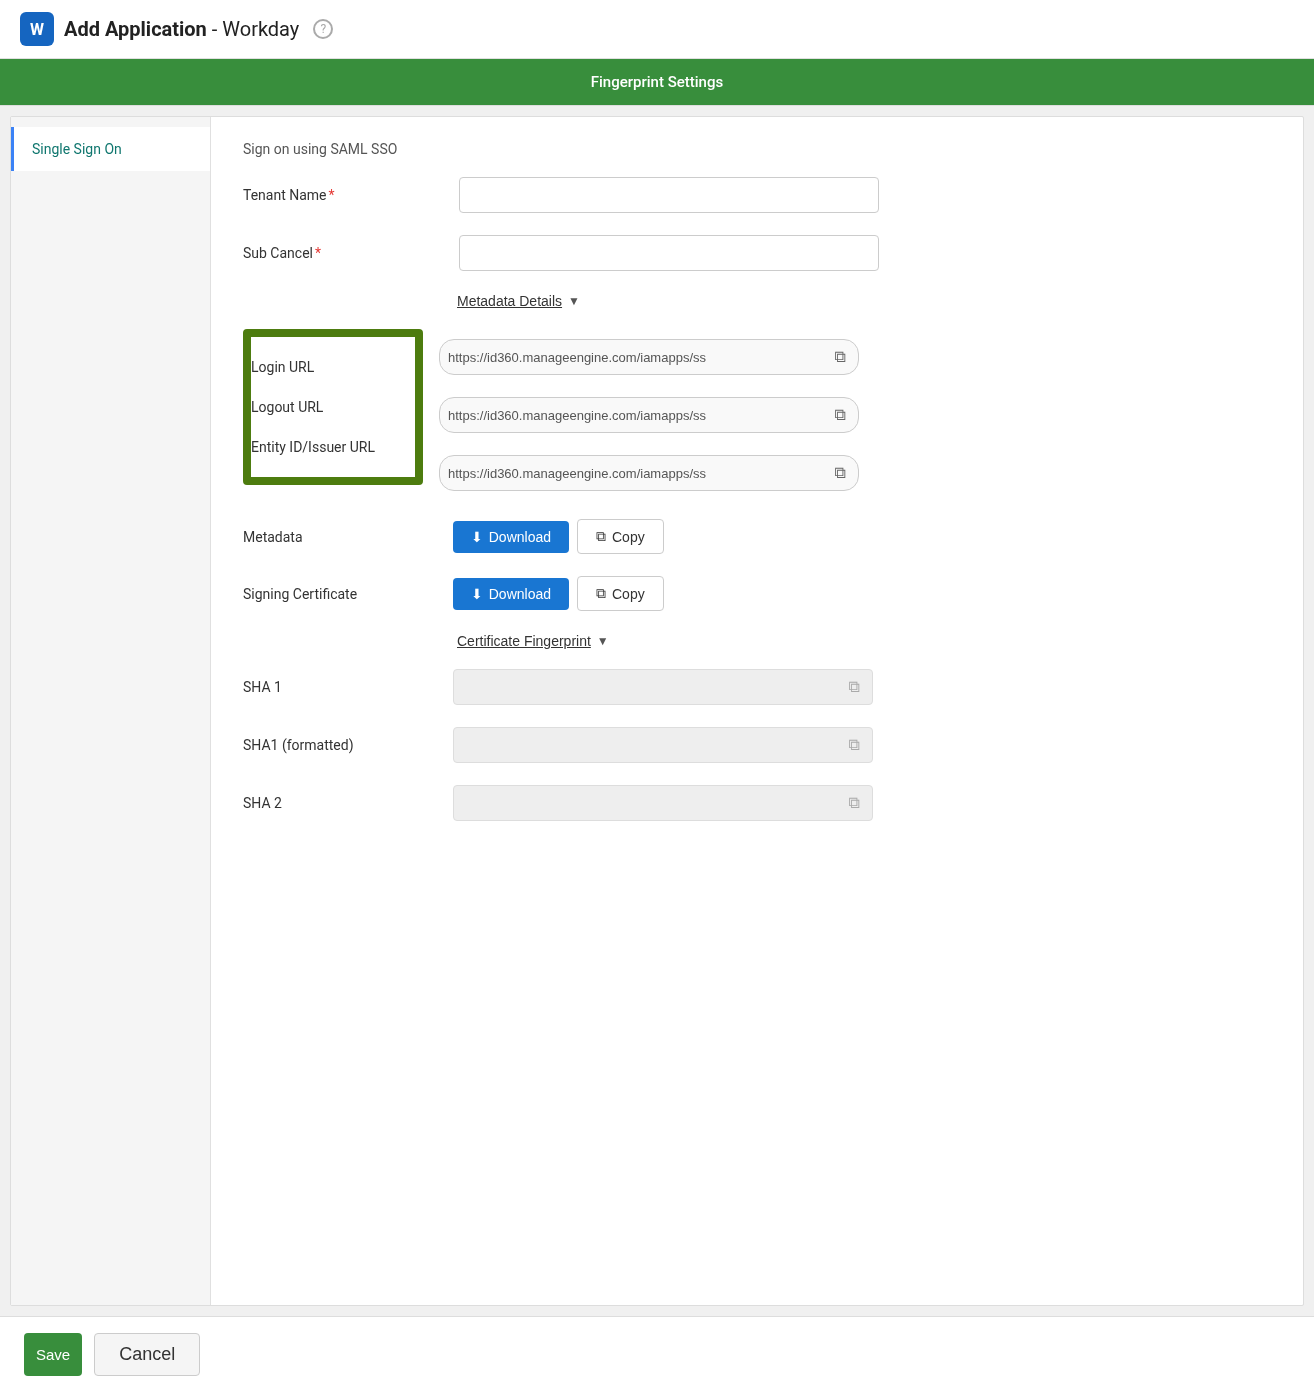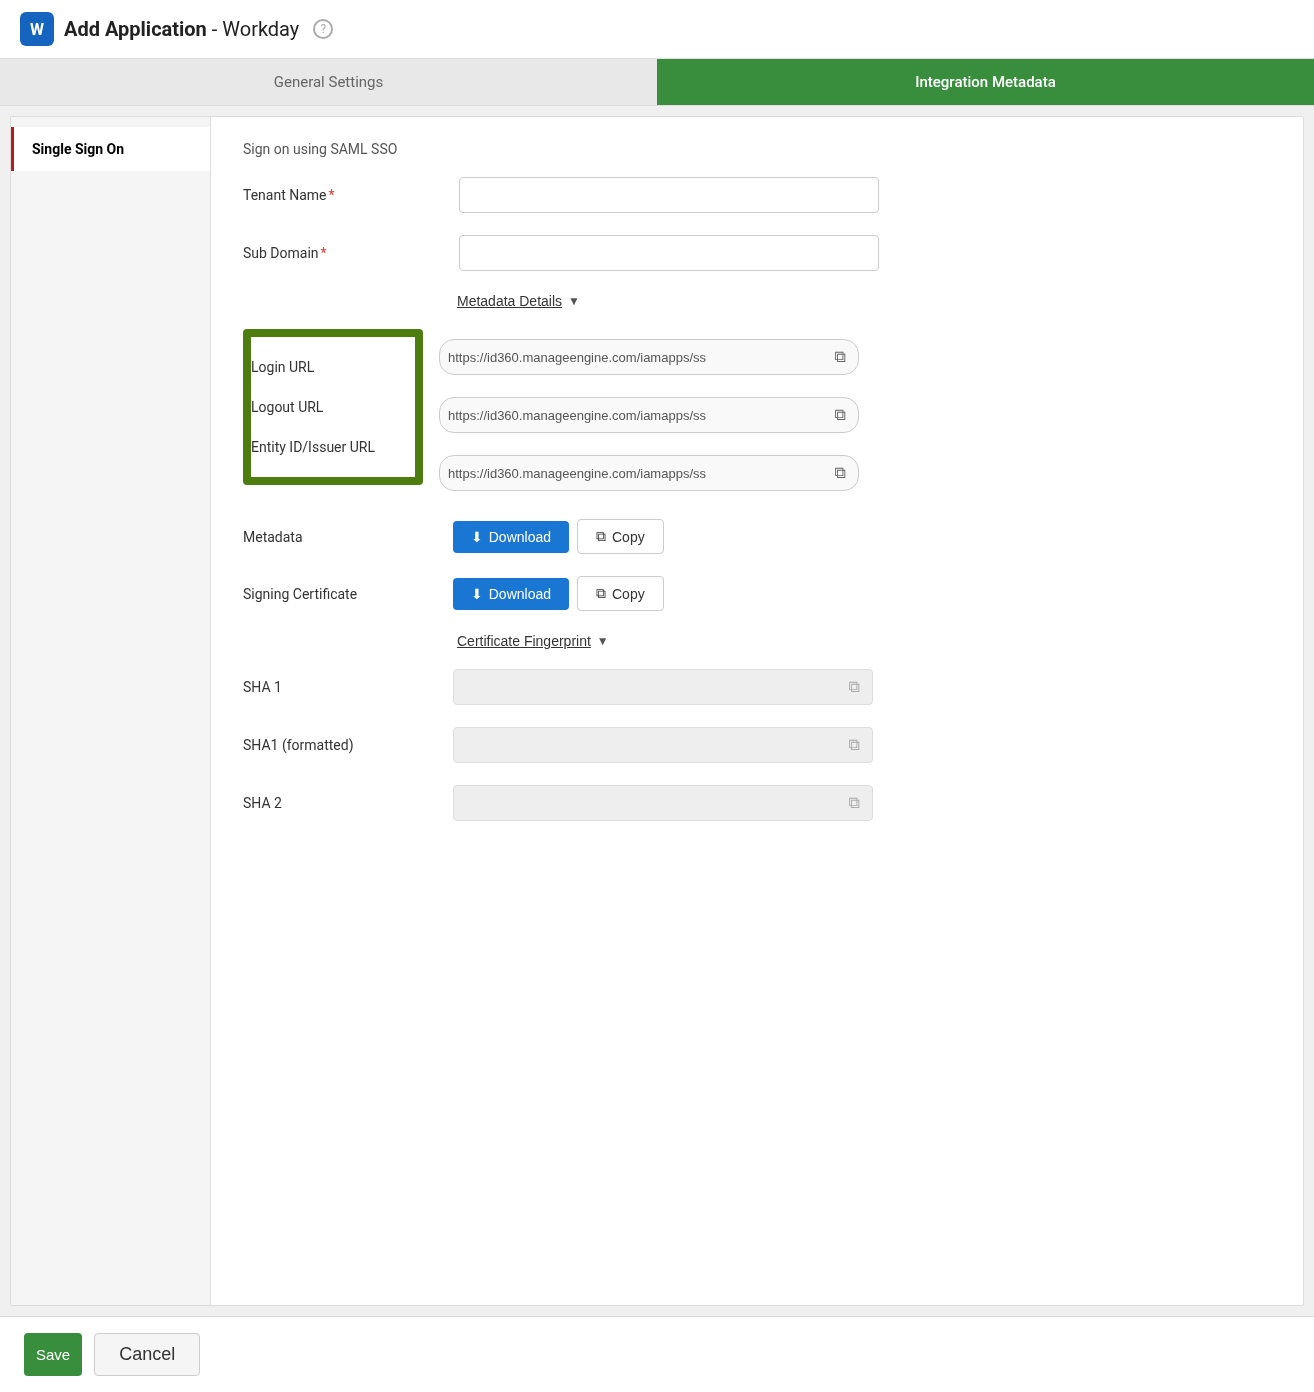--- a/index.html
+++ b/index.html
@@ -112,23 +112,23 @@
       padding: 14px 18px;
       font-size: 14px;
       color: #333;
       cursor: pointer;
       display: flex;
       align-items: center;
       gap: 8px;
       border-left: 3px solid transparent;
     }
     .sidebar-item.active {
-      border-left: 3px solid #b91c1c;
-      color: #000000;
-      font-weight: 700;
+      border-left: 3px solid #3b82f6;
+      color: #0f766e;
+      font-weight: 400;
       background: #fff;
     }
     .form-area {
       flex: 1;
       padding: 24px 32px;
       overflow-y: auto;
     }
     .section-title {
       font-size: 14px;
       color: #555;
@@ -331,25 +331,22 @@
   </div>
   <span class="app-title">
     <strong>Add Application</strong><span> - Workday</span>
   </span>
   <div class="help-icon">
     <span>?</span>
   </div>
 </div>
 
 <div class="steps-bar">
-  <div class="step inactive">
-    <span>General Settings</span>
-  </div>
   <div class="step active">
-    <span>Integration Metadata</span>
+    <span>Fingerprint Settings</span>
   </div>
 </div>
 
 <div class="main-content">
 
   <div class="sidebar">
     <div class="sidebar-item active">
       <span>Single Sign On</span>
     </div>
   </div>
@@ -360,21 +357,21 @@
     <div class="form-row">
       <div class="form-label">
         <span>Tenant Name</span><span class="required-star">*</span>
       </div>
       <input class="form-input" type="text" placeholder="" style="">
     </div>
 
 
     <div class="form-row">
       <div class="form-label">
-        <span>Sub Domain</span><span class="required-star">*</span>
+        <span>Sub Cancel</span><span class="required-star">*</span>
       </div>
       <input class="form-input" type="text" placeholder="" style="">
     </div>
 
     <div class="metadata-toggle">
       <button class="toggle-link">Metadata Details</button>
       <span class="chevron">▼</span>
     </div>
 
     <div style="display:flex; align-items:flex-start; margin-bottom: 18px; gap: 16px;">

